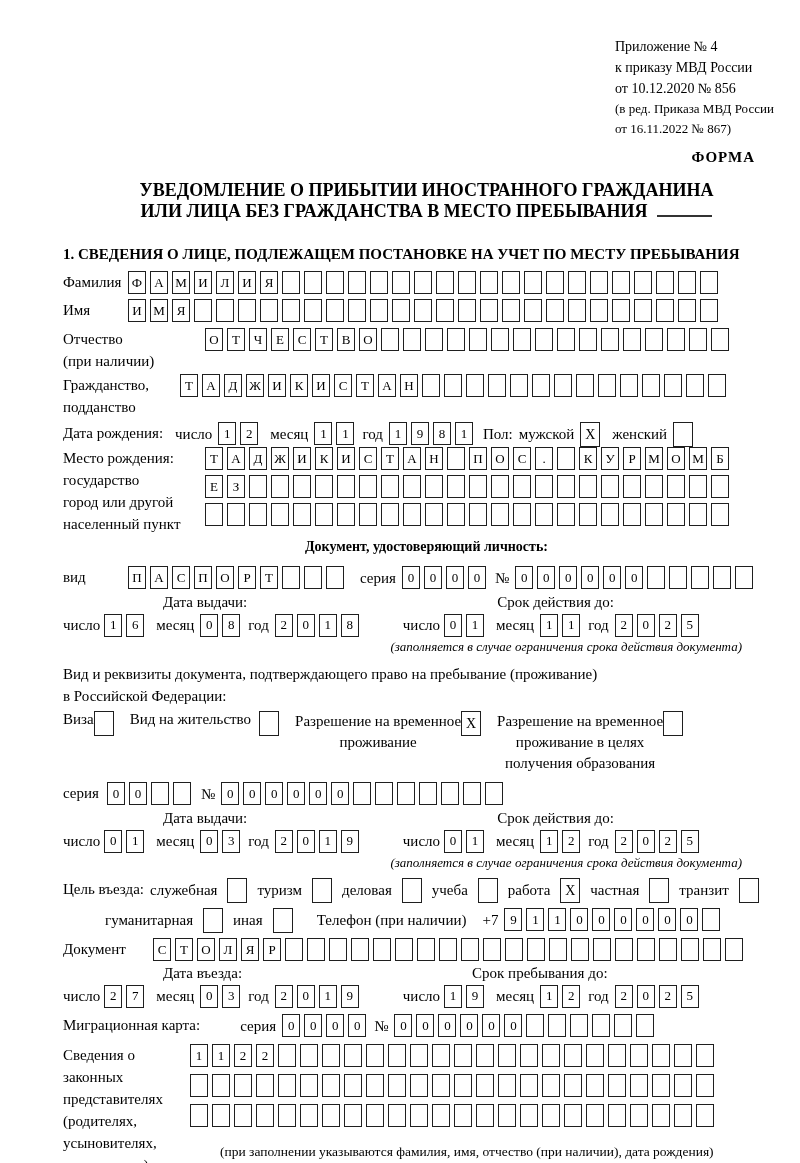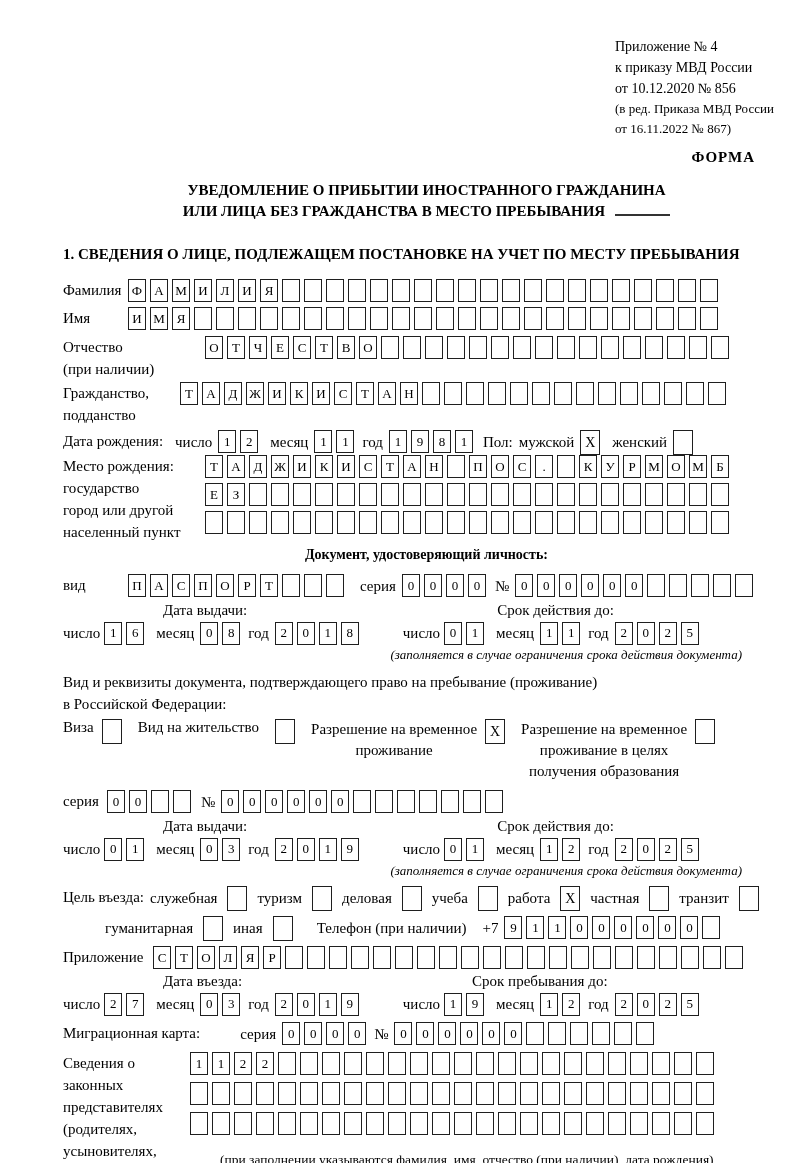--- a/index.html
+++ b/index.html
@@ -8,21 +8,21 @@
     width:800px; height:1163px; overflow:hidden;
     font-family:"Liberation Serif","DejaVu Serif",serif;
     color:#000; font-size:15px;
   }
   .page { padding:36px 10px 0 63px; }
 
   .hdr { margin-left:552px; font-size:14px; line-height:21px; }
   .hdr-sub { font-size:13px; line-height:20px; }
   .forma { text-align:right; padding-right:35px; font-weight:bold; font-size:15px; margin-top:10px; letter-spacing:1px; }
 
-  .title { text-align:center; font-weight:bold; font-size:15px; line-height:21px; margin-top:14px; }
+  .title { text-align:center; font-weight:bold; font-size:18px; line-height:21px; margin-top:14px; }
   .blank { display:inline-block; width:55px; border-bottom:2px solid #333; margin-left:10px; height:14px; }
 
   .sect { font-weight:bold; font-size:15px; margin-top:24px; }
 
   .row { display:flex; align-items:flex-start; margin-top:5px; }
   .lbl { flex:none; line-height:22px; }
   .lblcol { flex:none; line-height:22px; }
   .w65 { width:65px; } .w90 { width:90px; } .w117 { width:117px; } .w142 { width:142px; } .w127 { width:127px; }
 
   .cells { display:inline-flex; gap:4px; flex:none; }
@@ -38,21 +38,21 @@
   .dlbl { margin:0 6px 0 12px; line-height:24px; flex:none; }
   .dgroup { display:flex; align-items:center; }
   .dates-head { display:flex; margin-top:4px; }
   .dh1 { margin-left:100px; }
   .dh2 { margin-left:250px; }
   .note { font-size:13px; text-align:right; padding-right:48px; margin-top:2px;font-style:italic; }
 
   .para { margin-top:8px; line-height:22px; }
 
   .res-row { display:flex; align-items:flex-start; column-gap:16px; margin-top:4px; }
-  .res-opt { display:flex; align-items:flex-start; column-gap:8px; }
+  .res-opt { display:flex; align-items:flex-start; }
   .res-lines { text-align:center; line-height:21px; }
 
   .optwrap { display:flex; align-items:center; column-gap:10px; }
   .opt-label { flex:none; }
 
   .rep-note { font-size:13.5px; margin-top:10px; margin-left:30px; }
 </style>
 </head>
 <body>
 
@@ -68,21 +68,21 @@
 
   <div class="forma">ФОРМА</div>
 
   <div class="title">
     <div>УВЕДОМЛЕНИЕ О ПРИБЫТИИ ИНОСТРАННОГО ГРАЖДАНИНА</div>
     <div><span>ИЛИ ЛИЦА БЕЗ ГРАЖДАНСТВА В МЕСТО ПРЕБЫВАНИЯ</span><span class="blank"></span></div>
   </div>
 
   <div class="sect">1. СВЕДЕНИЯ О ЛИЦЕ, ПОДЛЕЖАЩЕМ ПОСТАНОВКЕ НА УЧЕТ ПО МЕСТУ ПРЕБЫВАНИЯ</div>
 
-  <div class="row" style="margin-top:16px">
+  <div class="row" style="margin-top:8px">
     <span class="lbl w65">Фамилия</span>
     <span class="cells">
         <span class="cell">Ф</span>
         <span class="cell">А</span>
         <span class="cell">М</span>
         <span class="cell">И</span>
         <span class="cell">Л</span>
         <span class="cell">И</span>
         <span class="cell">Я</span>
         <span class="cell"></span>
@@ -548,21 +548,21 @@
         <span class="cell">0</span>
         <span class="cell">0</span>
         <span class="cell">0</span>
         <span class="cell">0</span>
         <span class="cell">0</span>
         <span class="cell"></span>
       </span>
   </div>
 
   <div class="row" style="margin-top:5px">
-    <span class="lbl w90">Приложение</span>
+    <span class="lbl w90">Документ</span>
     <span class="cells">
         <span class="cell">С</span>
         <span class="cell">Т</span>
         <span class="cell">О</span>
         <span class="cell">Л</span>
         <span class="cell">Я</span>
         <span class="cell">Р</span>
         <span class="cell"></span>
         <span class="cell"></span>
         <span class="cell"></span>

